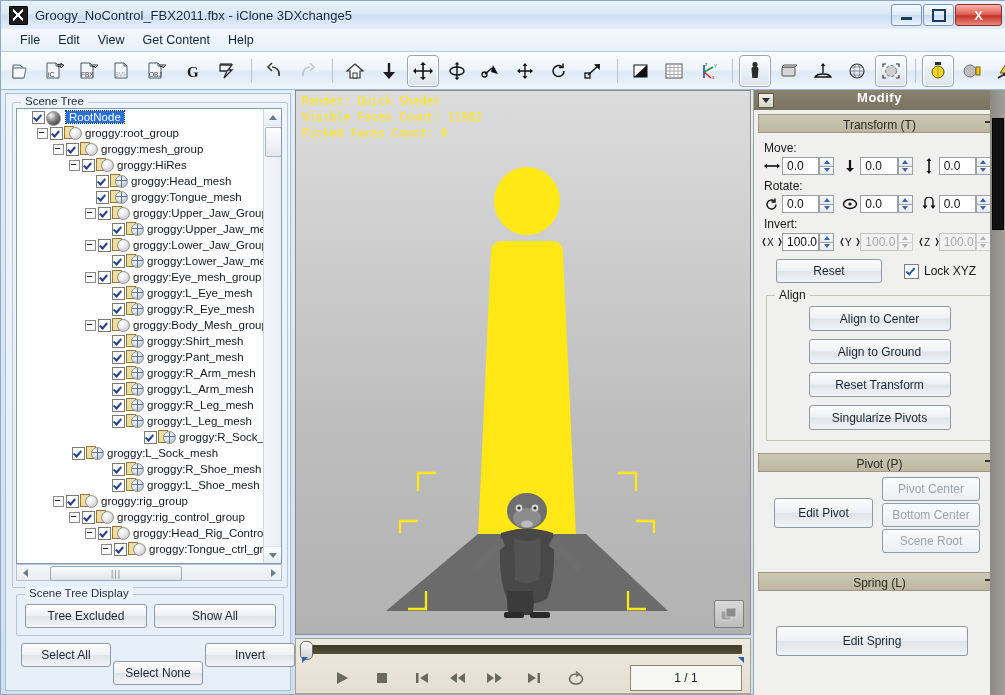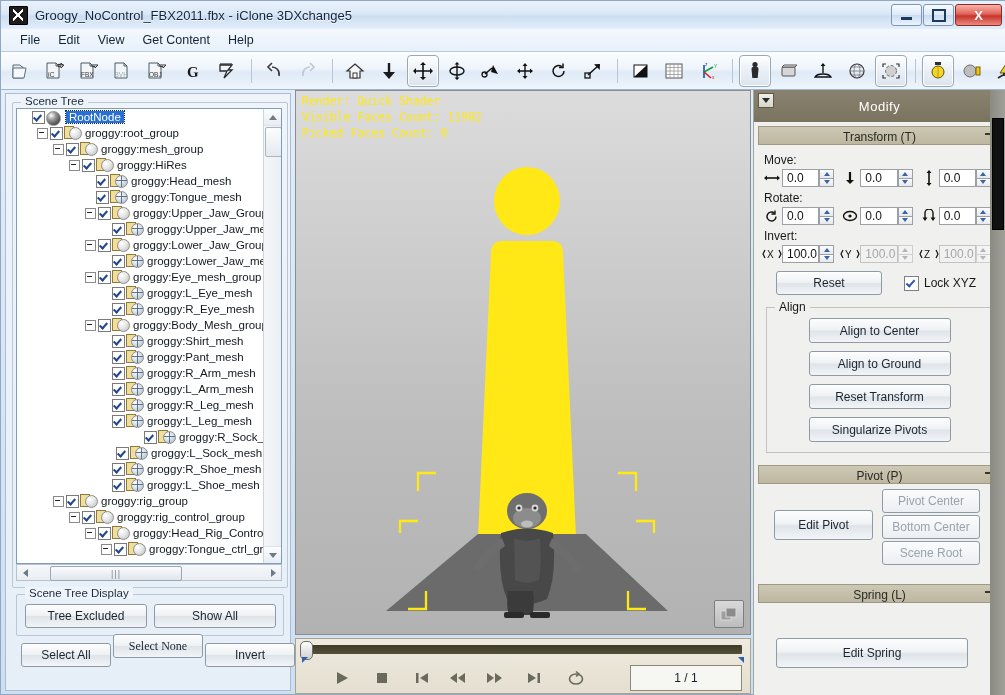--- a/index.html
+++ b/index.html
@@ -238,23 +238,24 @@
     background:linear-gradient(180deg,#d9d9d9,#bdbdbd);border:1px solid #7e7e7e;border-radius:2px;
     display:flex;align-items:center;justify-content:center;cursor:pointer;
   }
 
   
   .right-panel{
     position:absolute;left:752px;top:89px;width:252px;height:606px;
     background:#f0f0ee;border-left:1px solid #9fa8a0;box-sizing:border-box;overflow:hidden;
   }
   .rp-header{
-    height:32px;background:linear-gradient(180deg,#8a8270 0%, #7a7360 100%);
-    color:#fff;font-size:13px;display:flex;align-items:center;justify-content:center;position:relative;
+    height:20px;background:linear-gradient(180deg,#8a8270 0%, #7a7360 100%);
+    color:#fff;font-size:13px;display:flex;justify-content:center;position:relative;
     letter-spacing:.5px;
+    font-weight:bold;
   }
   .rp-header .pin{
     position:absolute;left:4px;top:3px;width:14px;height:13px;
     background:linear-gradient(180deg,#efefe8,#d5d5c9);border:1px solid #5d5847;
     display:flex;align-items:center;justify-content:center;
   }
   .sect-bar{
     height:17px;margin:0 4px;
     background:linear-gradient(180deg,#cdc8b4 0%, #bdb7a1 100%);
     border:1px solid #9e9884;
@@ -725,21 +726,21 @@
           </div>
           <div class="tnode" style="padding-left: 116px;">
             <span class="exp none"></span>
             <span class="cbx"></span>
             <span class="nicon mesh">
               <span class="sheet"></span>
               <span class="ball"></span>
             </span>
             <span class="tlabel">groggy:R_Sock_mesh</span>
           </div>
-          <div class="tnode" style="padding-left: 88px;">
+          <div class="tnode" style="padding-left: 44px;">
             <span class="exp none"></span>
             <span class="cbx"></span>
             <span class="nicon mesh">
               <span class="sheet"></span>
               <span class="ball"></span>
             </span>
             <span class="tlabel">groggy:L_Sock_mesh</span>
           </div>
           <div class="tnode" style="padding-left: 84px;">
             <span class="exp none"></span>
@@ -817,21 +818,21 @@
         </div>
     </div>
 
     <div class="std-group">
       <span class="group-label" style="background:#eef4fa;">Scene Tree Display</span>
       <div class="btn" style="position:absolute;left:8px;top:9px;width:120px;height:22px;">Tree Excluded</div>
       <div class="btn" style="position:absolute;left:137px;top:9px;width:120px;height:22px;">Show All</div>
     </div>
 
     <div class="btn" style="position:absolute;left:15px;top:549px;width:88px;height:22px;">Select All</div>
-    <div class="btn" style="position:absolute;left:107px;top:540px;width:88px;height:22px;font-family:Liberation Serif, serif;">Select None</div>
+    <div class="btn" style="position:absolute;left:107px;top:567px;width:88px;height:22px;">Select None</div>
     <div class="btn" style="position:absolute;left:199px;top:549px;width:88px;height:22px;">Invert</div>
   </div>
 
   <div class="viewport-wrap">
     <div class="viewport">
       <svg width="454" height="543" viewBox="0 0 454 543" style="position:absolute;left:0;top:0;">
         <defs>
           <linearGradient id="bgg" x1="0" y1="0" x2="0" y2="1">
             <stop offset="0" stop-color="#dcdcdc"></stop>
               <stop offset="0.62" stop-color="#bdbdbd"></stop>

